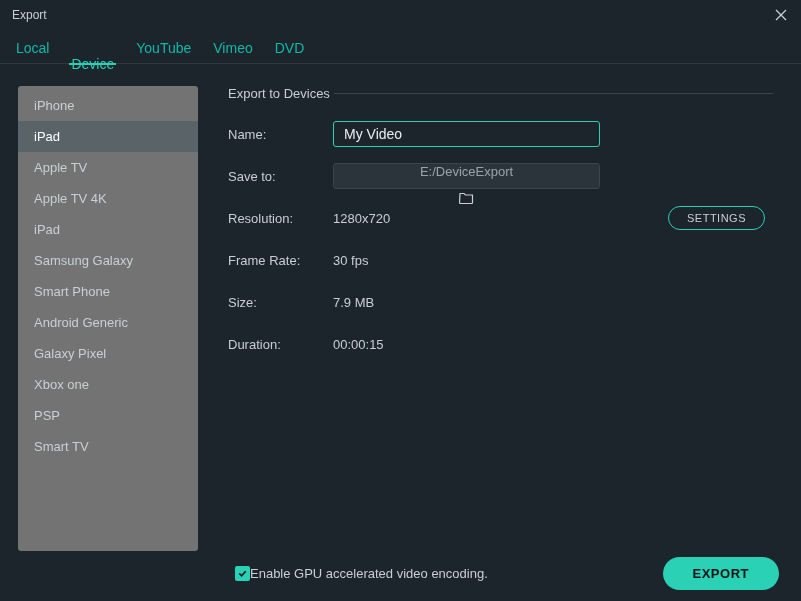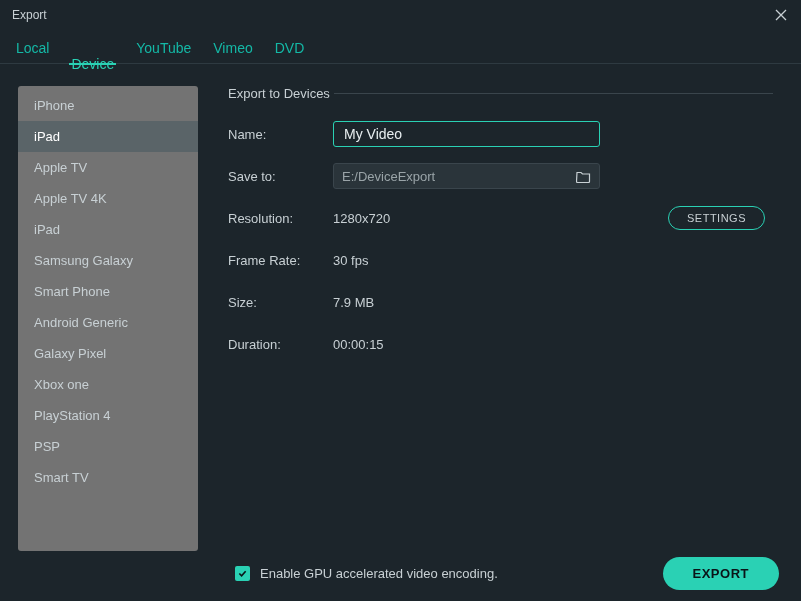--- a/index.html
+++ b/index.html
@@ -125,20 +125,21 @@
       width: 267px;
       height: 26px;
       background: #2a343a;
       border: 1px solid #3a454c;
       border-radius: 3px;
       display: flex;
       align-items: center;
       padding: 0 8px;
       gap: 12px;
       color: #9aa4a8;
+      flex-direction: column;
     }
     .saveto-path {
       flex: 1;
       color: #9aa4a8;
       font-size: 13px;
     }
     .folder-icon { display: flex; align-items: center; cursor: pointer; }
     .settings-btn {
       margin-left: auto;
       margin-right: 8px;
@@ -155,21 +156,21 @@
       position: absolute;
       bottom: 0; left: 0; right: 0;
       height: 56px;
       display: flex;
       align-items: center;
       padding: 0 22px 0 235px;
     }
     .checkbox-wrap {
       display: flex;
       align-items: center;
-      gap: 10px;
+      gap: 0;
       cursor: pointer;
     }
     .checkbox {
       width: 15px; height: 15px;
       background: #2ad1b4;
       border-radius: 2px;
       display: flex;
       align-items: center;
       justify-content: center;
     }
@@ -214,21 +215,20 @@
       <div class="side-item">iPhone</div>
       <div class="side-item selected">iPad</div>
       <div class="side-item">Apple TV</div>
       <div class="side-item">Apple TV 4K</div>
       <div class="side-item">iPad</div>
       <div class="side-item">Samsung Galaxy</div>
       <div class="side-item">Smart Phone</div>
       <div class="side-item">Android Generic</div>
       <div class="side-item">Galaxy Pixel</div>
       <div class="side-item">Xbox one</div>
-      <div class="side-item">PlayStation 4</div>
       <div class="side-item">PSP</div>
       <div class="side-item">Smart TV</div>
     </div>
 
   <div class="content">
     <div class="section-head">
       <span class="section-label">Export to Devices</span>
       <div class="section-rule"></div>
     </div>
 

